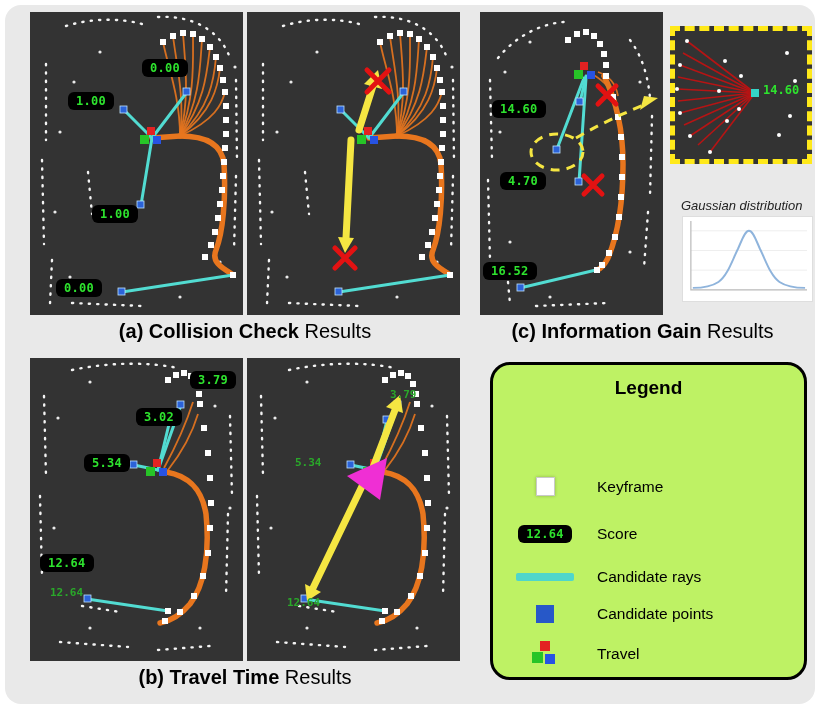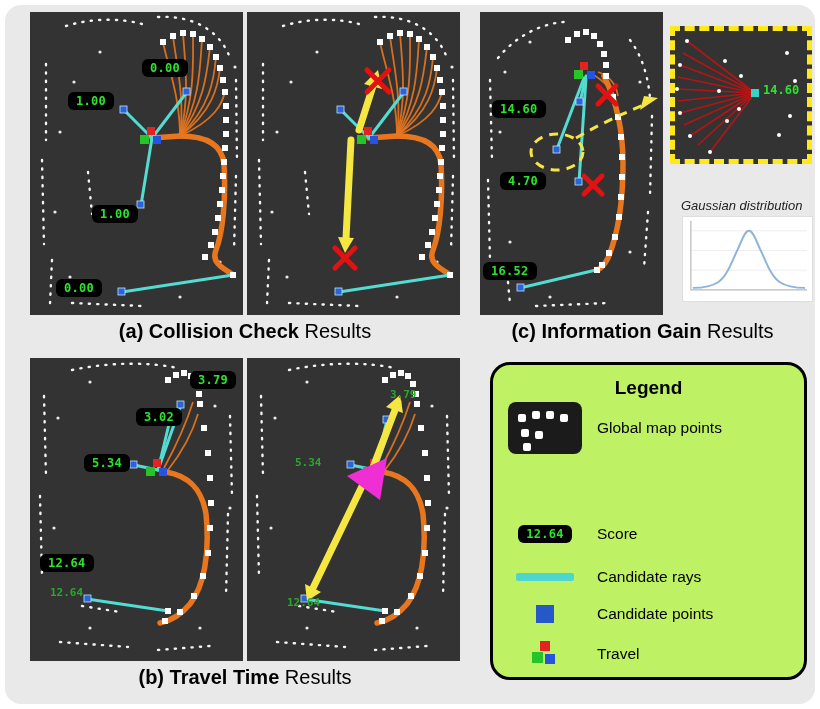--- a/index.html
+++ b/index.html
@@ -511,35 +511,27 @@
   <span class="ghost" style="left:143px;top:30px">3.79</span>
   <span class="ghost" style="left:48px;top:98px">5.34</span>
   <span class="ghost" style="left:40px;top:238px">12.64</span>
 </div>
 
 <div class="caption" style="left:30px;top:666px;width:430px"><b>(b) Travel Time</b><span> Results</span></div>
 
 <div class="legend" style="left:490px;top:362px;width:317px;height:318px">
   <div class="legend-title">Legend</div>
 
-  <div class="legend-row" style="top:37px">
+
+  <div class="legend-row" style="top:112px">
     <div class="icon-cell">
-      <div class="gmp">
-        <i style="left:10px;top:12px"></i>
-          <i style="left:24px;top:9px"></i>
-          <i style="left:38px;top:9px"></i>
-          <i style="left:52px;top:12px"></i>
-        <i style="left:13px;top:27px"></i>
-          <i style="left:27px;top:29px"></i>
-        <i style="left:15px;top:41px"></i>
+        <div class="kf-icon"></div>
       </div>
-    </div>
-    <div class="legend-label">Global map points</div>
+    <div class="legend-label">Keyframe</div>
   </div>
-
 
   <div class="legend-row" style="top:160px">
     <div class="icon-cell">
         <span class="chip inline">12.64</span>
       </div>
     <div class="legend-label">Score</div>
   </div>
 
   <div class="legend-row" style="top:203px">
     <div class="icon-cell">

